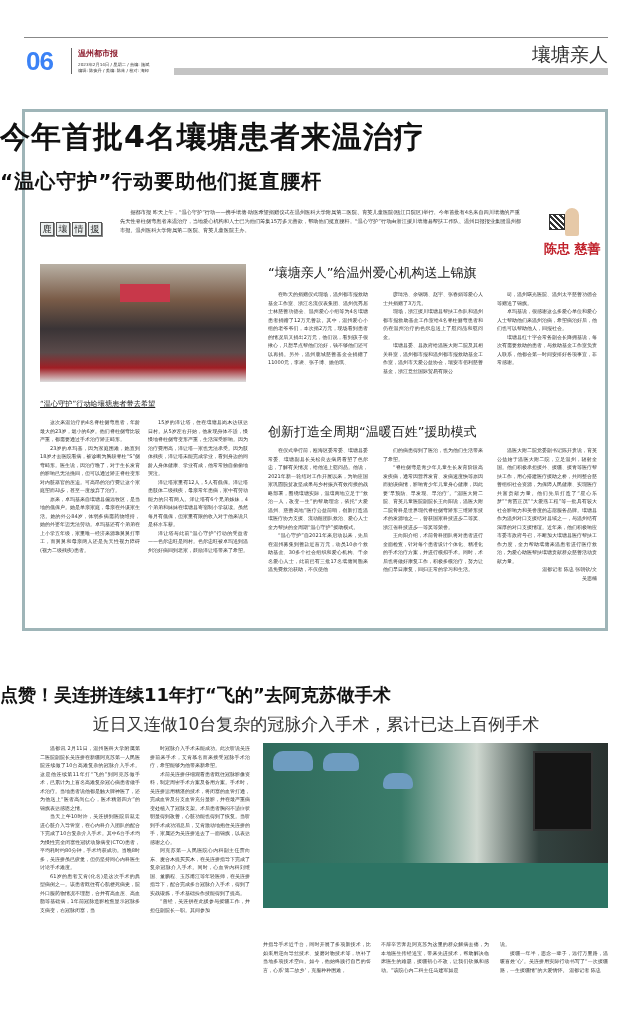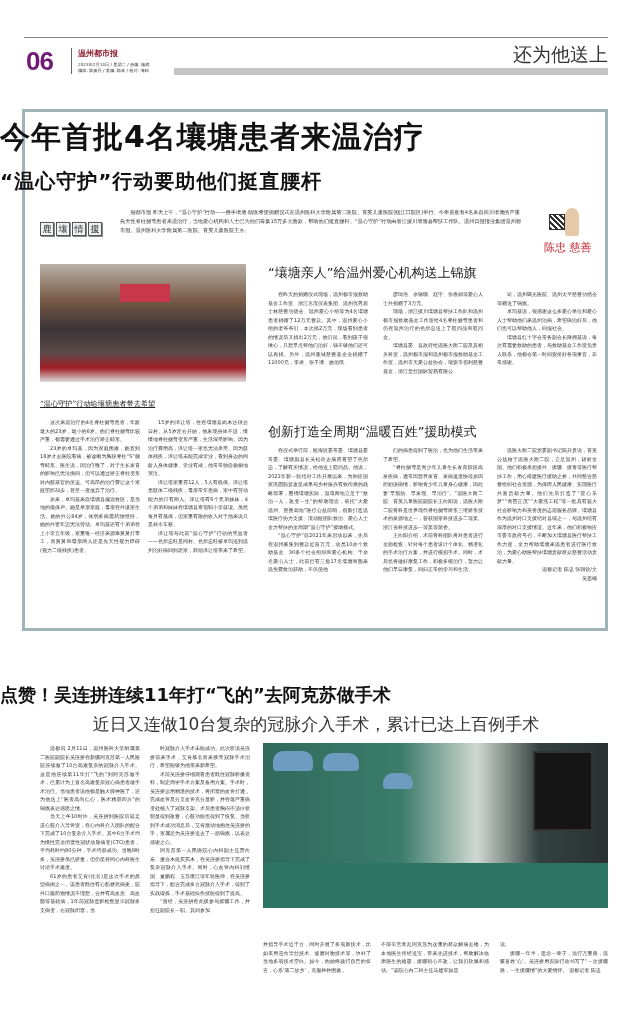--- a/index.html
+++ b/index.html
@@ -1,36 +1,36 @@
 <!DOCTYPE html>
 <html><head>
 <meta charset="utf-8">
 <style>
   * { box-sizing: border-box; margin: 0; padding: 0; }
   body { width: 632px; height: 1024px; background: #fff; font-family: "DejaVu Sans", sans-serif; color: #222; position: relative; overflow: hidden; }
   .topline { position: absolute; left: 24px; top: 37px; width: 584px; height: 1px; background: #888; }
-  .pagenum { position: absolute; left: 26px; top: 46px; font-family: "Liberation Sans", sans-serif; font-weight: bold; font-size: 26px; color: #701a75; letter-spacing: -1px; }
+  .pagenum { position: absolute; left: 26px; top: 46px; font-family: "Liberation Sans", sans-serif; font-weight: bold; font-size: 26px; color: #3b82f6; letter-spacing: -1px; }
   .vsep { position: absolute; left: 71px; top: 48px; width: 1px; height: 26px; background: #666; }
   .paper-name { position: absolute; left: 78px; top: 48px; font-size: 8px; font-weight: bold; color: #8b1a2b; }
   .meta { position: absolute; left: 78px; font-size: 4.2px; color: #333; white-space: nowrap; }
   .meta.l1 { top: 62px; } .meta.l2 { top: 68px; }
   .graybar { position: absolute; left: 174px; top: 68px; width: 434px; height: 7px; background: #c4c4c4; }
   .section-title { position: absolute; right: 24px; top: 42px; font-size: 19px; color: #333; font-family: "DejaVu Sans", sans-serif; }
 
   .framebox { position: absolute; left: 22px; top: 109px; width: 586px; height: 522px; border: 3px solid #9fb5b8; background: #fff; }
   .h1 { position: absolute; left: 0; width: 100%; text-align: left; font-weight: bold; color: #111; font-family: "DejaVu Sans", sans-serif; letter-spacing: 1px; }
   .h1.a { top: 117px; font-size: 30px; }
   .h1.b { top: 168px; font-size: 20px; }
 
   .tag { position: absolute; left: 40px; top: 222px; display: flex; gap: 2px; }
   .tag span { display: inline-block; width: 14px; height: 14px; border: 1px solid #555; font-size: 9px; line-height: 12px; text-align: center; background: #eef2f2; box-shadow: 1px 1px 0 #888; }
   .lead { position: absolute; left: 120px; top: 208px; width: 405px; font-size: 5.2px; line-height: 9px; color: #333; text-indent: 2em; }
   .qr { position: absolute; left: 549px; top: 214px; width: 16px; height: 16px; background: repeating-linear-gradient(45deg,#333 0 2px,#fff 2px 4px); border: 1px solid #333; }
   .avatar { position: absolute; left: 565px; top: 208px; width: 14px; height: 28px; background: #e6c9a8; border-radius: 7px 7px 2px 2px; }
-  .brand { position: absolute; left: 544px; top: 240px; font-size: 11px; color: #c0202a; font-weight: normal; text-align: right; }
+  .brand { position: absolute; left: 544px; top: 240px; font-size: 13px; color: #c0202a; font-weight: bold; text-align: right; }
 
   .photo1 { position: absolute; left: 40px; top: 264px; width: 206px; height: 118px; background: linear-gradient(180deg,#b9b1a5 0%,#7a5c48 30%,#3a3436 55%,#5a4a4a 75%,#a01e24 88%,#ddd 100%); }
   .photo1 .banner { position: absolute; left: 80px; top: 20px; width: 50px; height: 18px; background: #c8384a; }
   .cap { position: absolute; font-size: 7.2px; color: #222; }
   .cap1 { left: 40px; top: 399px; text-decoration: underline; }
   .sub { position: absolute; font-size: 13px; color: #222; }
   .sub1 { left: 268px; top: 264px; }
   .sub2 { left: 268px; top: 423px; }
 
   .col { position: absolute; font-size: 5px; line-height: 8.5px; color: #333; text-align: justify; }
@@ -49,21 +49,21 @@
 </head>
 <body>
 
 <div class="topline"></div>
 <div class="pagenum">06</div>
 <div class="vsep"></div>
 <div class="paper-name">温州都市报</div>
 <div class="meta l1">2023年2月14日 / 星期二 / 责编: 施斌</div>
 <div class="meta l2">编辑: 陈孩丹 / 美编: 陈朱 / 校对: 海卸</div>
 <div class="graybar"></div>
-<div class="section-title">还为他送上</div>
+<div class="section-title">壤塘亲人</div>
 
 <div class="framebox"></div>
 <div class="h1 a">今年首批4名壤塘患者来温治疗</div>
 <div class="h1 b">“温心守护”行动要助他们挺直腰杆</div>
 
 <div class="tag">
   <span>鹿</span>
   <span>壤</span>
   <span>情</span>
   <span>援</span>

